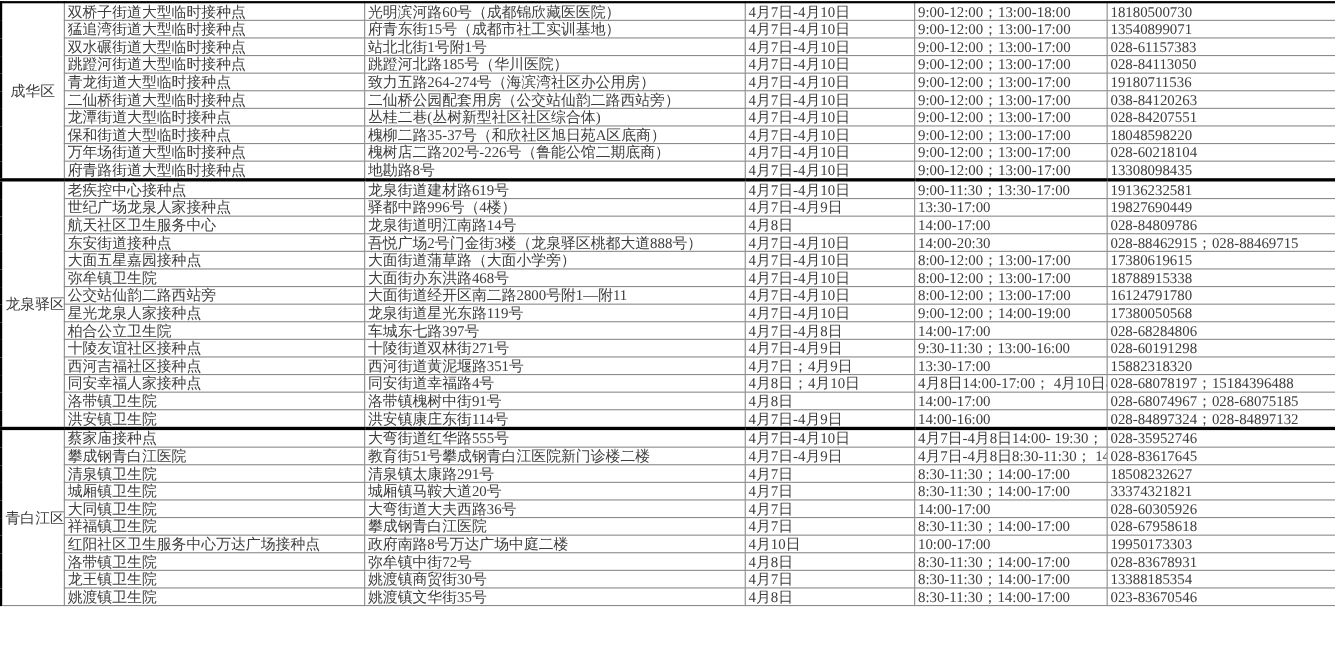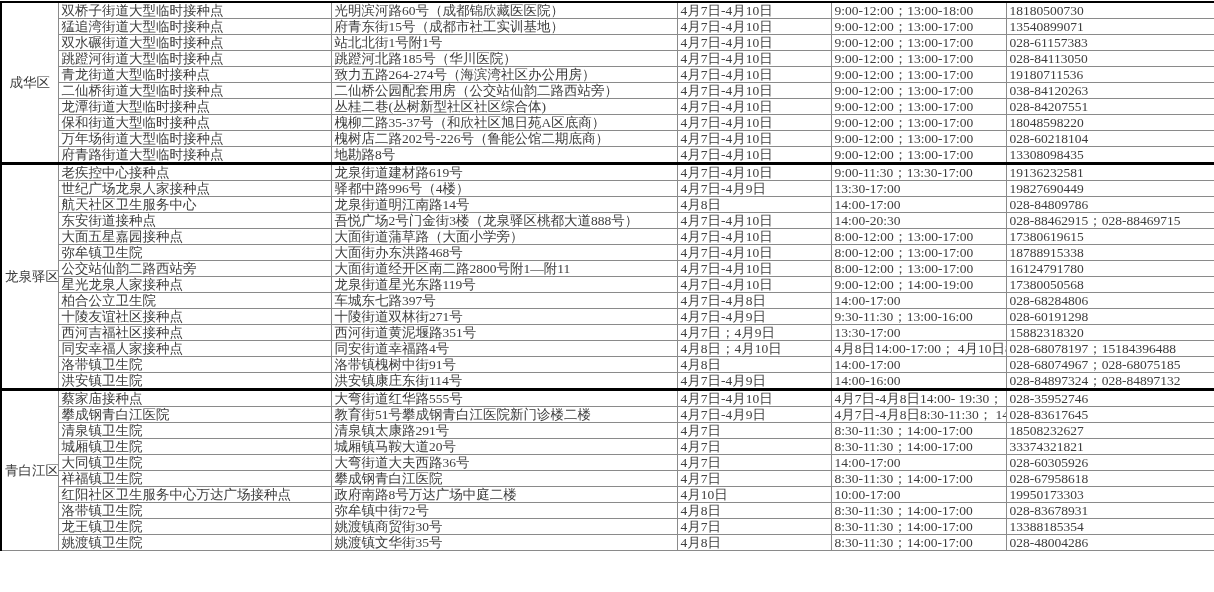--- a/index.html
+++ b/index.html
@@ -301,17 +301,17 @@
           <td class="address-cell">姚渡镇商贸街30号</td>
           <td class="dates-cell">4月7日</td>
           <td class="times-cell">8:30-11:30；14:00-17:00</td>
           <td class="phone-cell">13388185354</td>
         </tr>
         <tr>
           <td class="site-cell">姚渡镇卫生院</td>
           <td class="address-cell">姚渡镇文华街35号</td>
           <td class="dates-cell">4月8日</td>
           <td class="times-cell">8:30-11:30；14:00-17:00</td>
-          <td class="phone-cell">028-48004286</td>
+          <td class="phone-cell">023-83670546</td>
         </tr>
       </tbody>
   </table>
 </div>
 
 </body></html>

